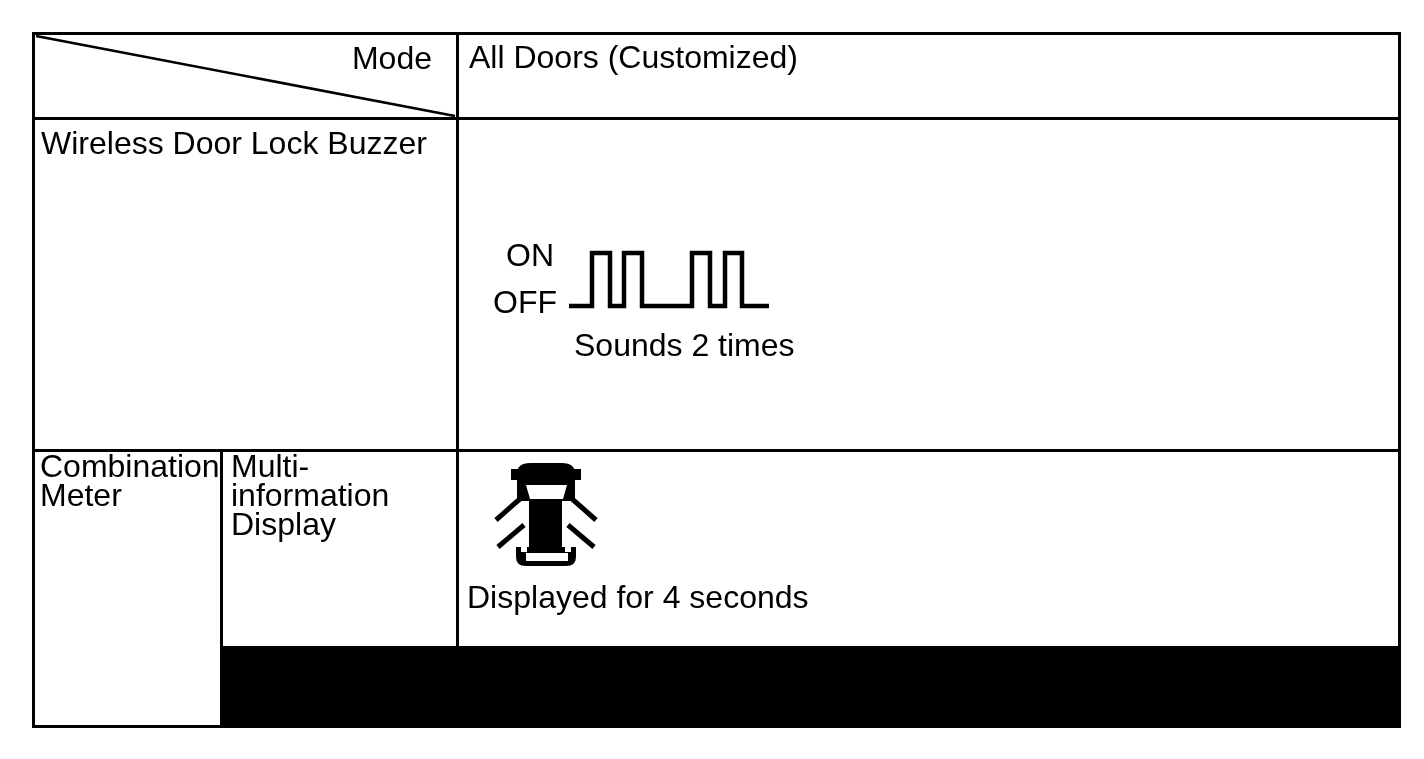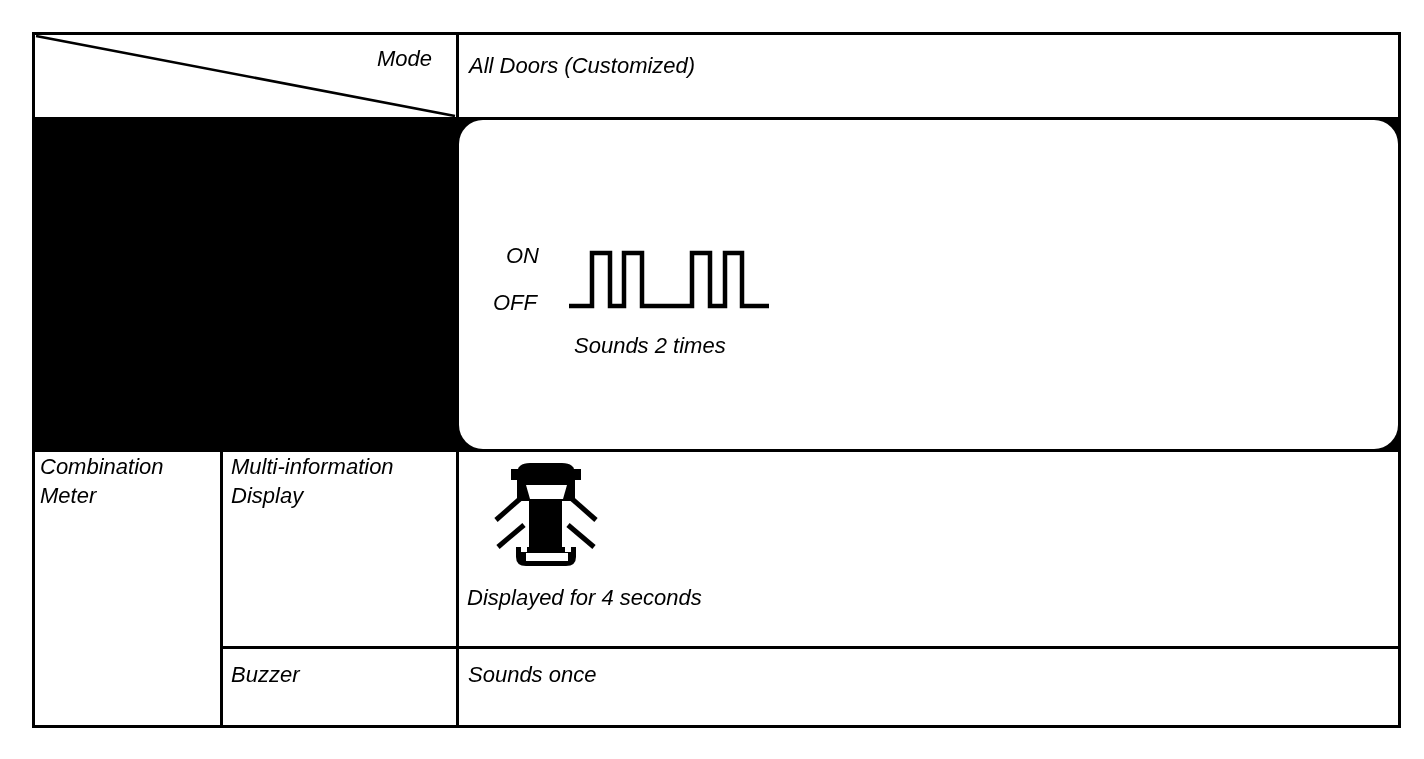--- a/index.html
+++ b/index.html
@@ -9,29 +9,29 @@
     color:#000;
     -webkit-font-smoothing:antialiased;
   }
   .doc-table{
     position:absolute;left:32px;top:32px;
     display:grid;
     grid-template-columns:185px 233px 939px;
     grid-template-rows:82px 329px 194px 76px;
     gap:3px;padding:3px;background:#000;
   }
-  .cell{background:#fff;font-size:22px;line-height:29px;box-sizing:border-box;font-style:italic;}
+  .cell{background:#fff;font-size:32px;line-height:29px;box-sizing:border-box;}
   .cell-mode{grid-column:1/3;grid-row:1;position:relative;}
   .cell-mode .diag{position:absolute;left:0;top:0;width:100%;height:100%;display:block;}
   .cell-mode .mode-label{
     position:absolute;top:9px;right:24px;text-align:right;
   }
-  .cell-header-value{grid-column:3;grid-row:1;padding:16px 0 0 10px;}
+  .cell-header-value{grid-column:3;grid-row:1;padding:8px 0 0 10px;}
   .cell-wireless{grid-column:1/3;grid-row:2;padding:9px 10px 0 6px;}
-  .cell-waveform{grid-column:3;grid-row:2;position:relative;border-radius:24px;}
+  .cell-waveform{grid-column:3;grid-row:2;position:relative;}
   .cell-combo{grid-column:1;grid-row:3/5;padding:0 8px 0 5px;}
   .cell-mid{grid-column:2;grid-row:3;padding:0 10px 0 8px;}
   .cell-midisp{grid-column:3;grid-row:3;position:relative;}
   .cell-buzzer{grid-column:2;grid-row:4;padding:11px 0 0 8px;}
   .cell-sounds-once{grid-column:3;grid-row:4;padding:11px 0 0 9px;}
   .wf-on{position:absolute;left:47px;top:121px;}
   .wf-off{position:absolute;left:34px;top:168px;}
   .wf-svg{position:absolute;left:108px;top:126px;}
   .wf-caption{position:absolute;left:115px;top:211px;text-align:right;}
   .car-icon{position:absolute;left:27px;top:8px;}
@@ -46,20 +46,23 @@
     <svg class="diag" viewBox="0 0 421 82" preserveAspectRatio="none">
       <line x1="1" y1="1" x2="420" y2="81" stroke="#000" stroke-width="2.6"></line>
     </svg>
     <span class="mode-label">Mode</span>
   </div>
 
   <div class="cell cell-header-value">
     <span>All Doors (Customized)</span>
   </div>
 
+  <div class="cell cell-wireless">
+    <span>Wireless Door Lock Buzzer</span>
+  </div>
 
   <div class="cell cell-waveform">
     <span class="wf-on">ON</span>
     <span class="wf-off">OFF</span>
     <svg class="wf-svg" width="204" height="66" viewBox="0 0 204 66">
       <polyline fill="none" stroke="#000" stroke-width="4.5" stroke-linejoin="miter" points="2,60 25,60 25,7 43,7 43,60 57,60 57,7 75,7 75,60 125,60 125,7 143,7 143,60 158,60 158,7 175,7 175,60 202,60"></polyline>
     </svg>
     <span class="wf-caption">Sounds 2 times</span>
   </div>
 
@@ -89,21 +92,15 @@
       <rect x="43" y="39" width="33" height="48" fill="#000"></rect>
 
       <path d="M30,87 L90,87 L90,97 Q90,106 80,106 L40,106 Q30,106 30,97 Z" fill="#000"></path>
       <rect x="40" y="93" width="42" height="8" fill="#fff"></rect>
       <rect x="35" y="87" width="6" height="5" fill="#fff"></rect>
       <rect x="79" y="87" width="6" height="5" fill="#fff"></rect>
     </svg>
     <span class="mid-caption">Displayed for 4 seconds</span>
   </div>
 
-  <div class="cell cell-buzzer">
-    <span>Buzzer</span>
-  </div>
 
-  <div class="cell cell-sounds-once">
-    <span>Sounds once</span>
-  </div>
 
 </div>
 
 </body></html>

